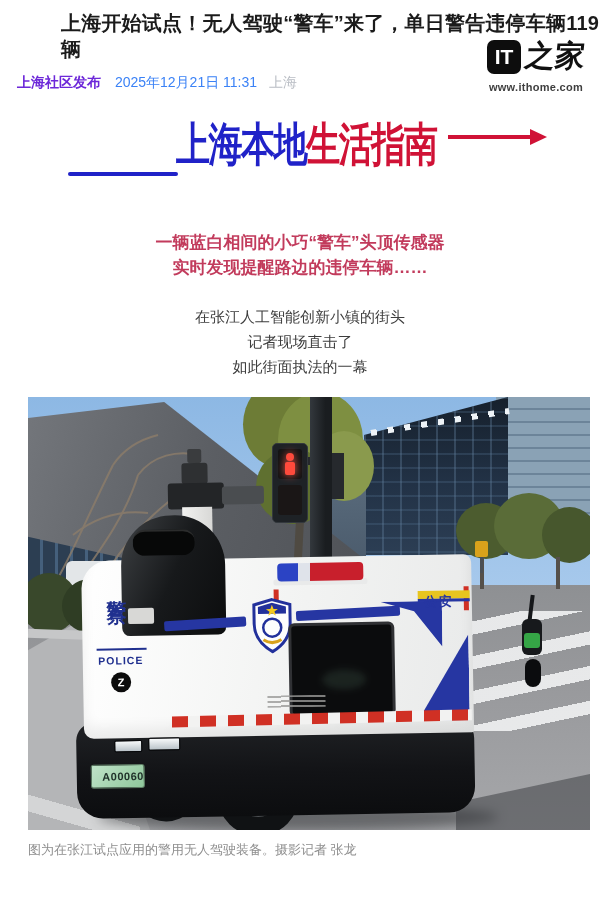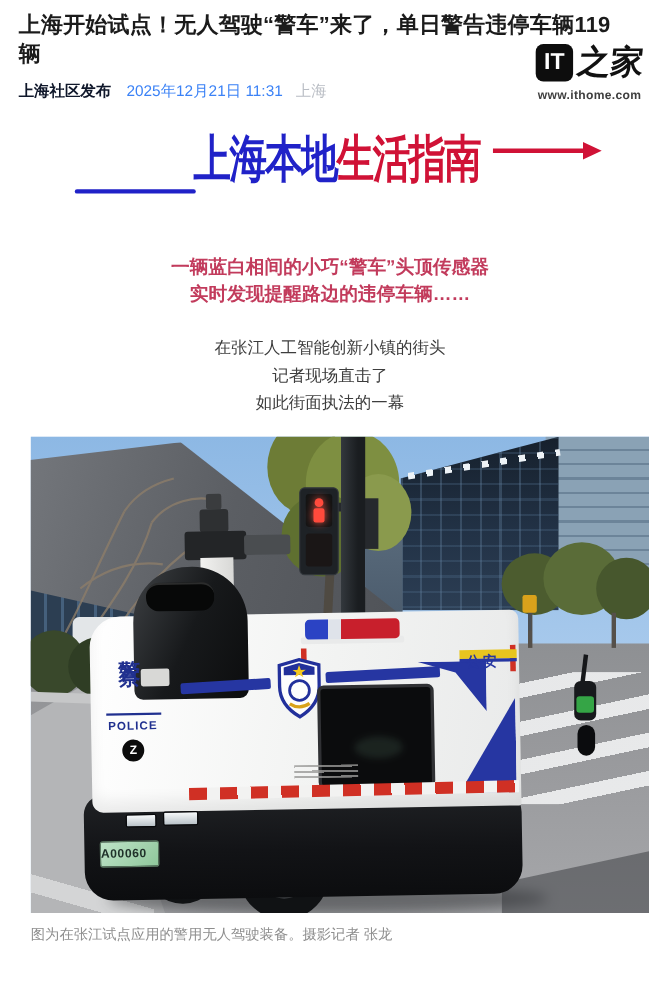--- a/index.html
+++ b/index.html
@@ -1,23 +1,23 @@
 <!DOCTYPE html>
 <html><head>
 <meta charset="utf-8">
 <style>
   * { margin:0; padding:0; box-sizing:border-box; }
   body { background:#fff; font-family:"Liberation Sans","DejaVu Sans",sans-serif; }
   .page { position:relative; width:600px; height:911px; background:#ffffff; overflow:hidden; }
 
   
   .header { padding:10px 17px 0 17px; }
-  .title { font-size:20px; font-weight:700; color:#1b1b1b; line-height:1.3; letter-spacing:0.2px; width:540px; }
+  .title { font-size:20px; font-weight:700; color:#1b1b1b; line-height:1.3; letter-spacing:0.2px; width:540px;margin-left:44px; }
   .meta { margin-top:12px; font-size:14px; }
-  .meta .source { color:#0f172a; font-weight:600; }
+  .meta .source { color:#6d28d9; font-weight:600; }
   .meta .date { color:#3b82f6; margin-left:10px; }
   .meta .region { color:#b9bdc4; margin-left:8px; }
 
   
   .logo { position:absolute; right:15px; top:36px; text-align:center; }
   .logo-row { display:flex; align-items:center; gap:4px; justify-content:flex-end;text-align:center; }
   .logo-box { width:34px; height:34px; background:#0d0d0d; border-radius:7px; color:#fff; font-weight:800; font-size:21px; display:flex; align-items:center; justify-content:center; }
   .logo-suffix { font-size:30px; font-weight:800; color:#111; transform:skewX(-6deg); font-family:"Liberation Serif","DejaVu Serif",serif; }
   .logo-url { font-size:11px; font-weight:700; color:#3f3f3f; margin-top:4px; letter-spacing:.3px; }
 
@@ -218,21 +218,21 @@
 
       <div class="abs" style="left:390px;top:196px;width:52px;height:8px;background:#e7c51f;"></div>
       <div class="abs" style="left:390px;top:204px;width:52px;height:3px;background:#2636a2;"></div>
       <div class="abs" style="left:396px;top:198px;font-size:13px;font-weight:700;color:#2636a2;letter-spacing:2px;">公安</div>
       <div class="abs" style="left:388px;top:240px;width:52px;height:86px;background:#2636a2;clip-path:polygon(100% 0,100% 100%,0 100%);"></div>
 
       <div class="abs" style="left:142px;top:316px;width:300px;height:11px;background:repeating-linear-gradient(90deg,#d03024 0 16px,#f2f2f1 16px 28px);transform:rotate(-.4deg);"></div>
 
       <div class="abs" style="left:84px;top:340px;width:28px;height:12px;border-radius:2px;background:linear-gradient(180deg,#f8fafb,#b9c2c8);border:1px solid #07080a;"></div>
       <div class="abs" style="left:118px;top:338px;width:32px;height:13px;border-radius:2px;background:linear-gradient(180deg,#f8fafb,#b9c2c8);border:1px solid #07080a;"></div>
-      <div class="abs" style="left:60px;top:364px;width:54px;height:24px;border-radius:3px;background:linear-gradient(135deg,#bfe3c8,#8fc79b);border:1px solid #5f7f66;display:flex;align-items:center;justify-content:flex-start;">
+      <div class="abs" style="left:60px;top:364px;width:54px;height:24px;border-radius:3px;background:linear-gradient(135deg,#bfe3c8,#8fc79b);border:1px solid #5f7f66;display:flex;align-items:center;justify-content:flex-end;">
         <span class="plate-text">A00060</span>
       </div>
     </div>
   </div>
 
   <div class="caption">图为在张江试点应用的警用无人驾驶装备。摄影记者 张龙</div>
 
 </div>
 
 </body></html>

